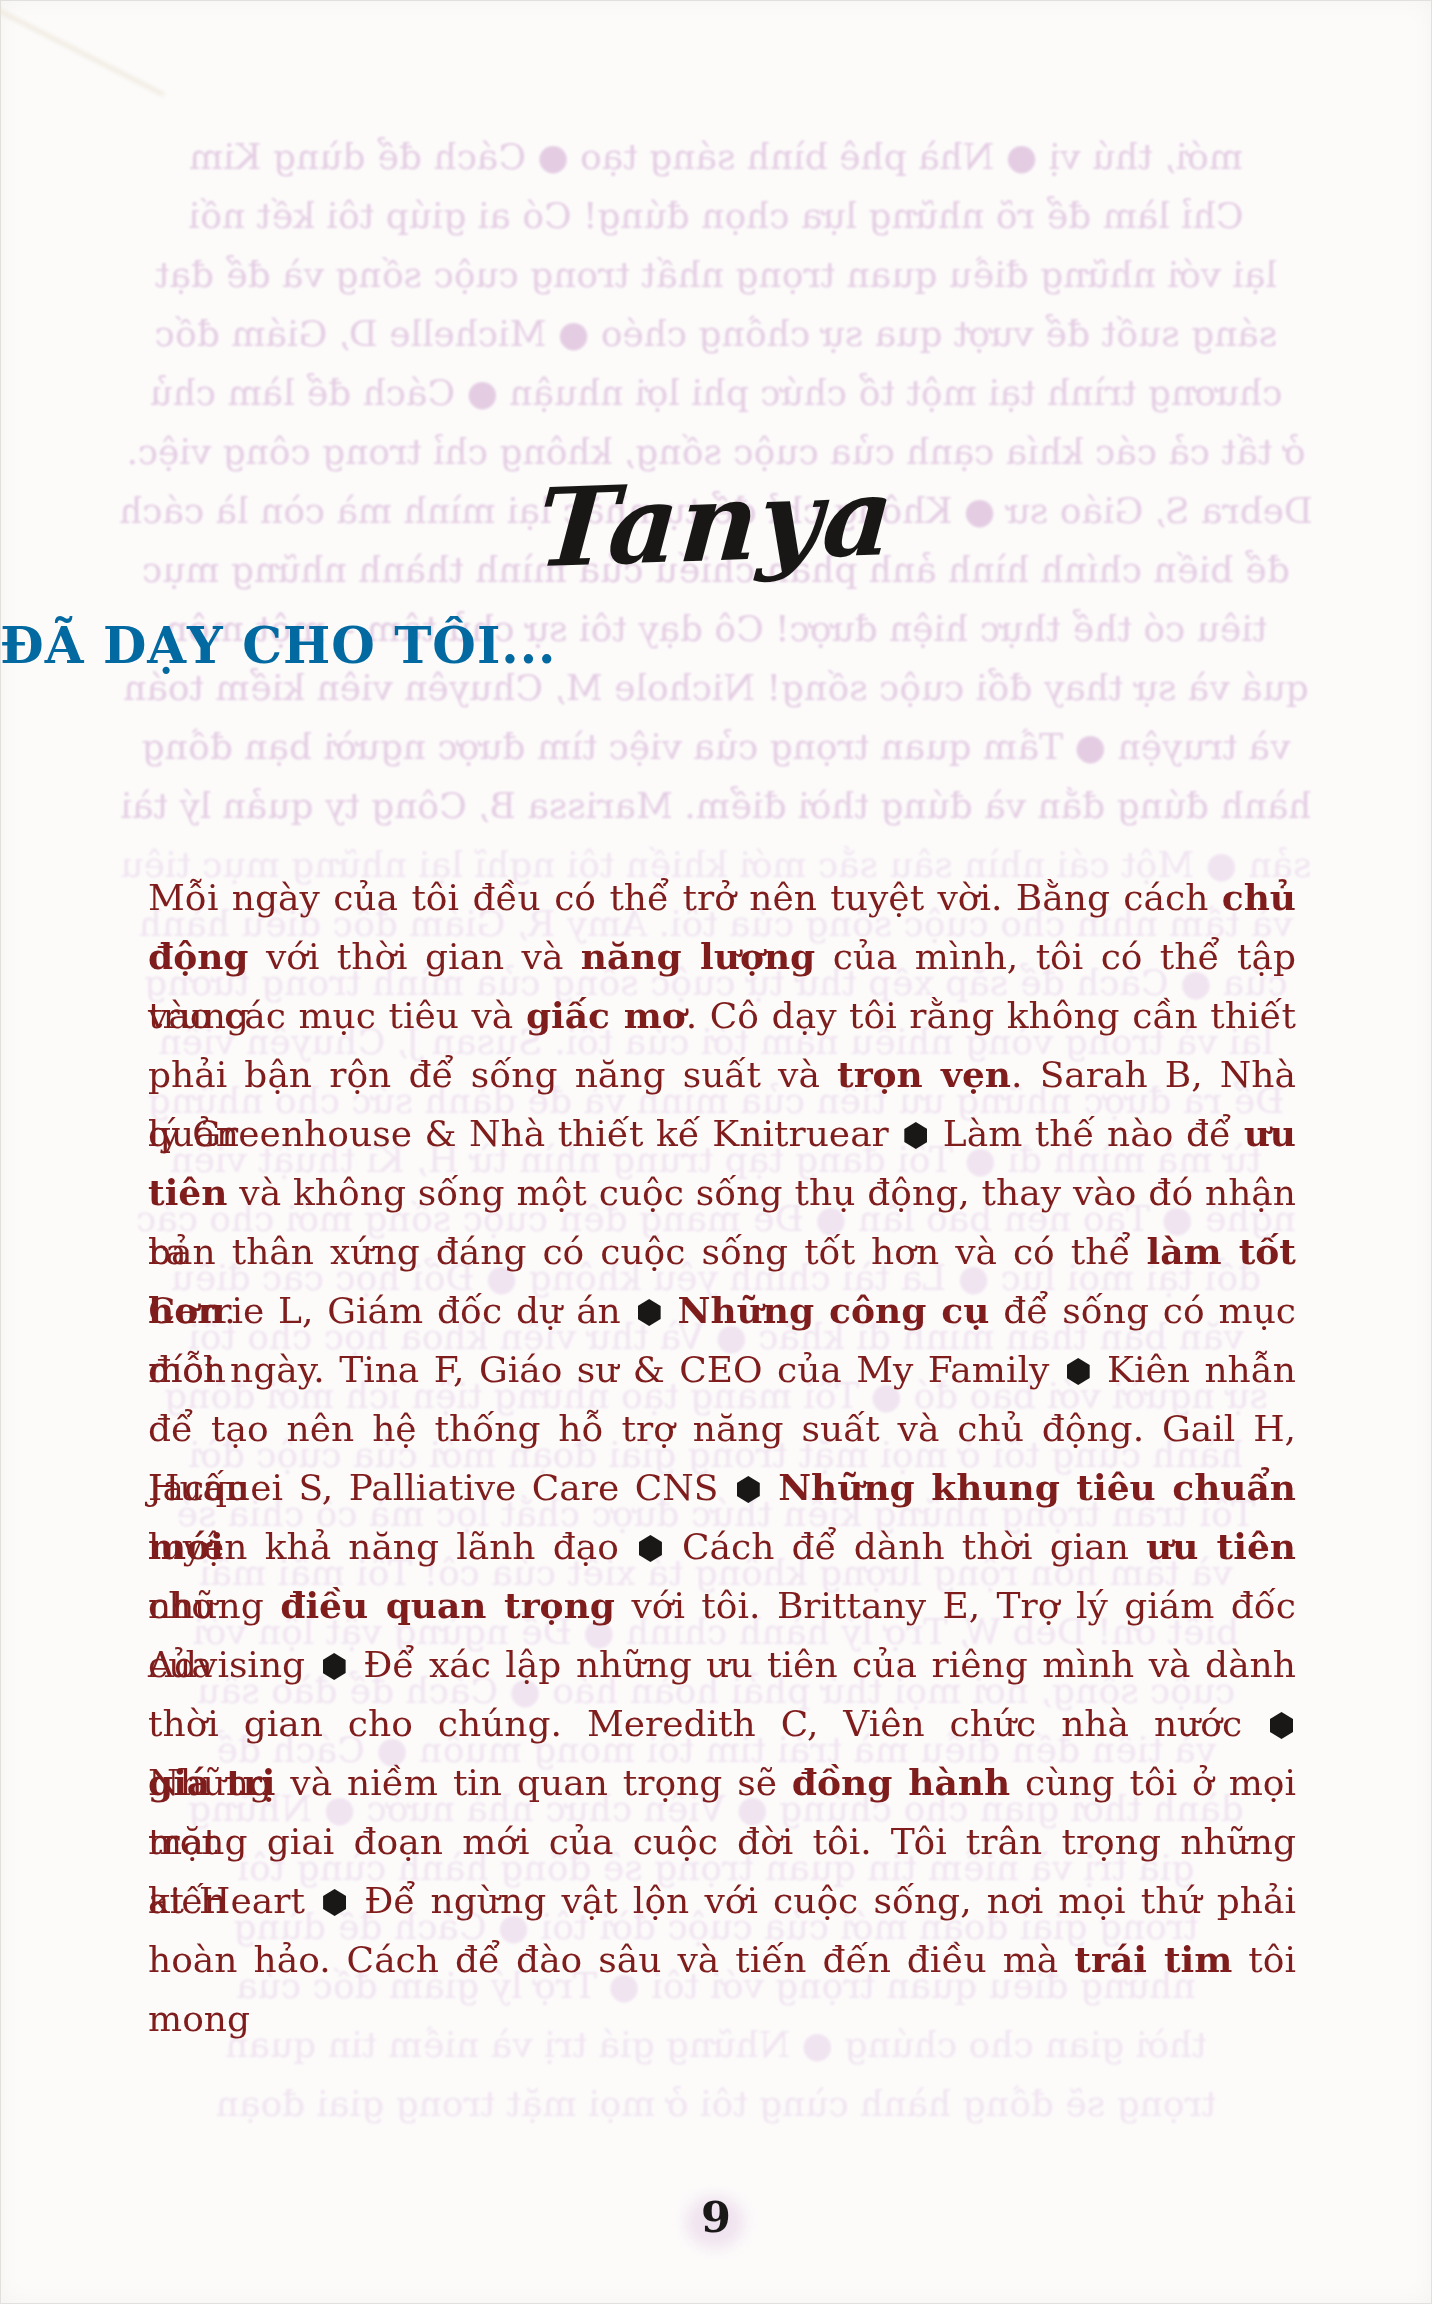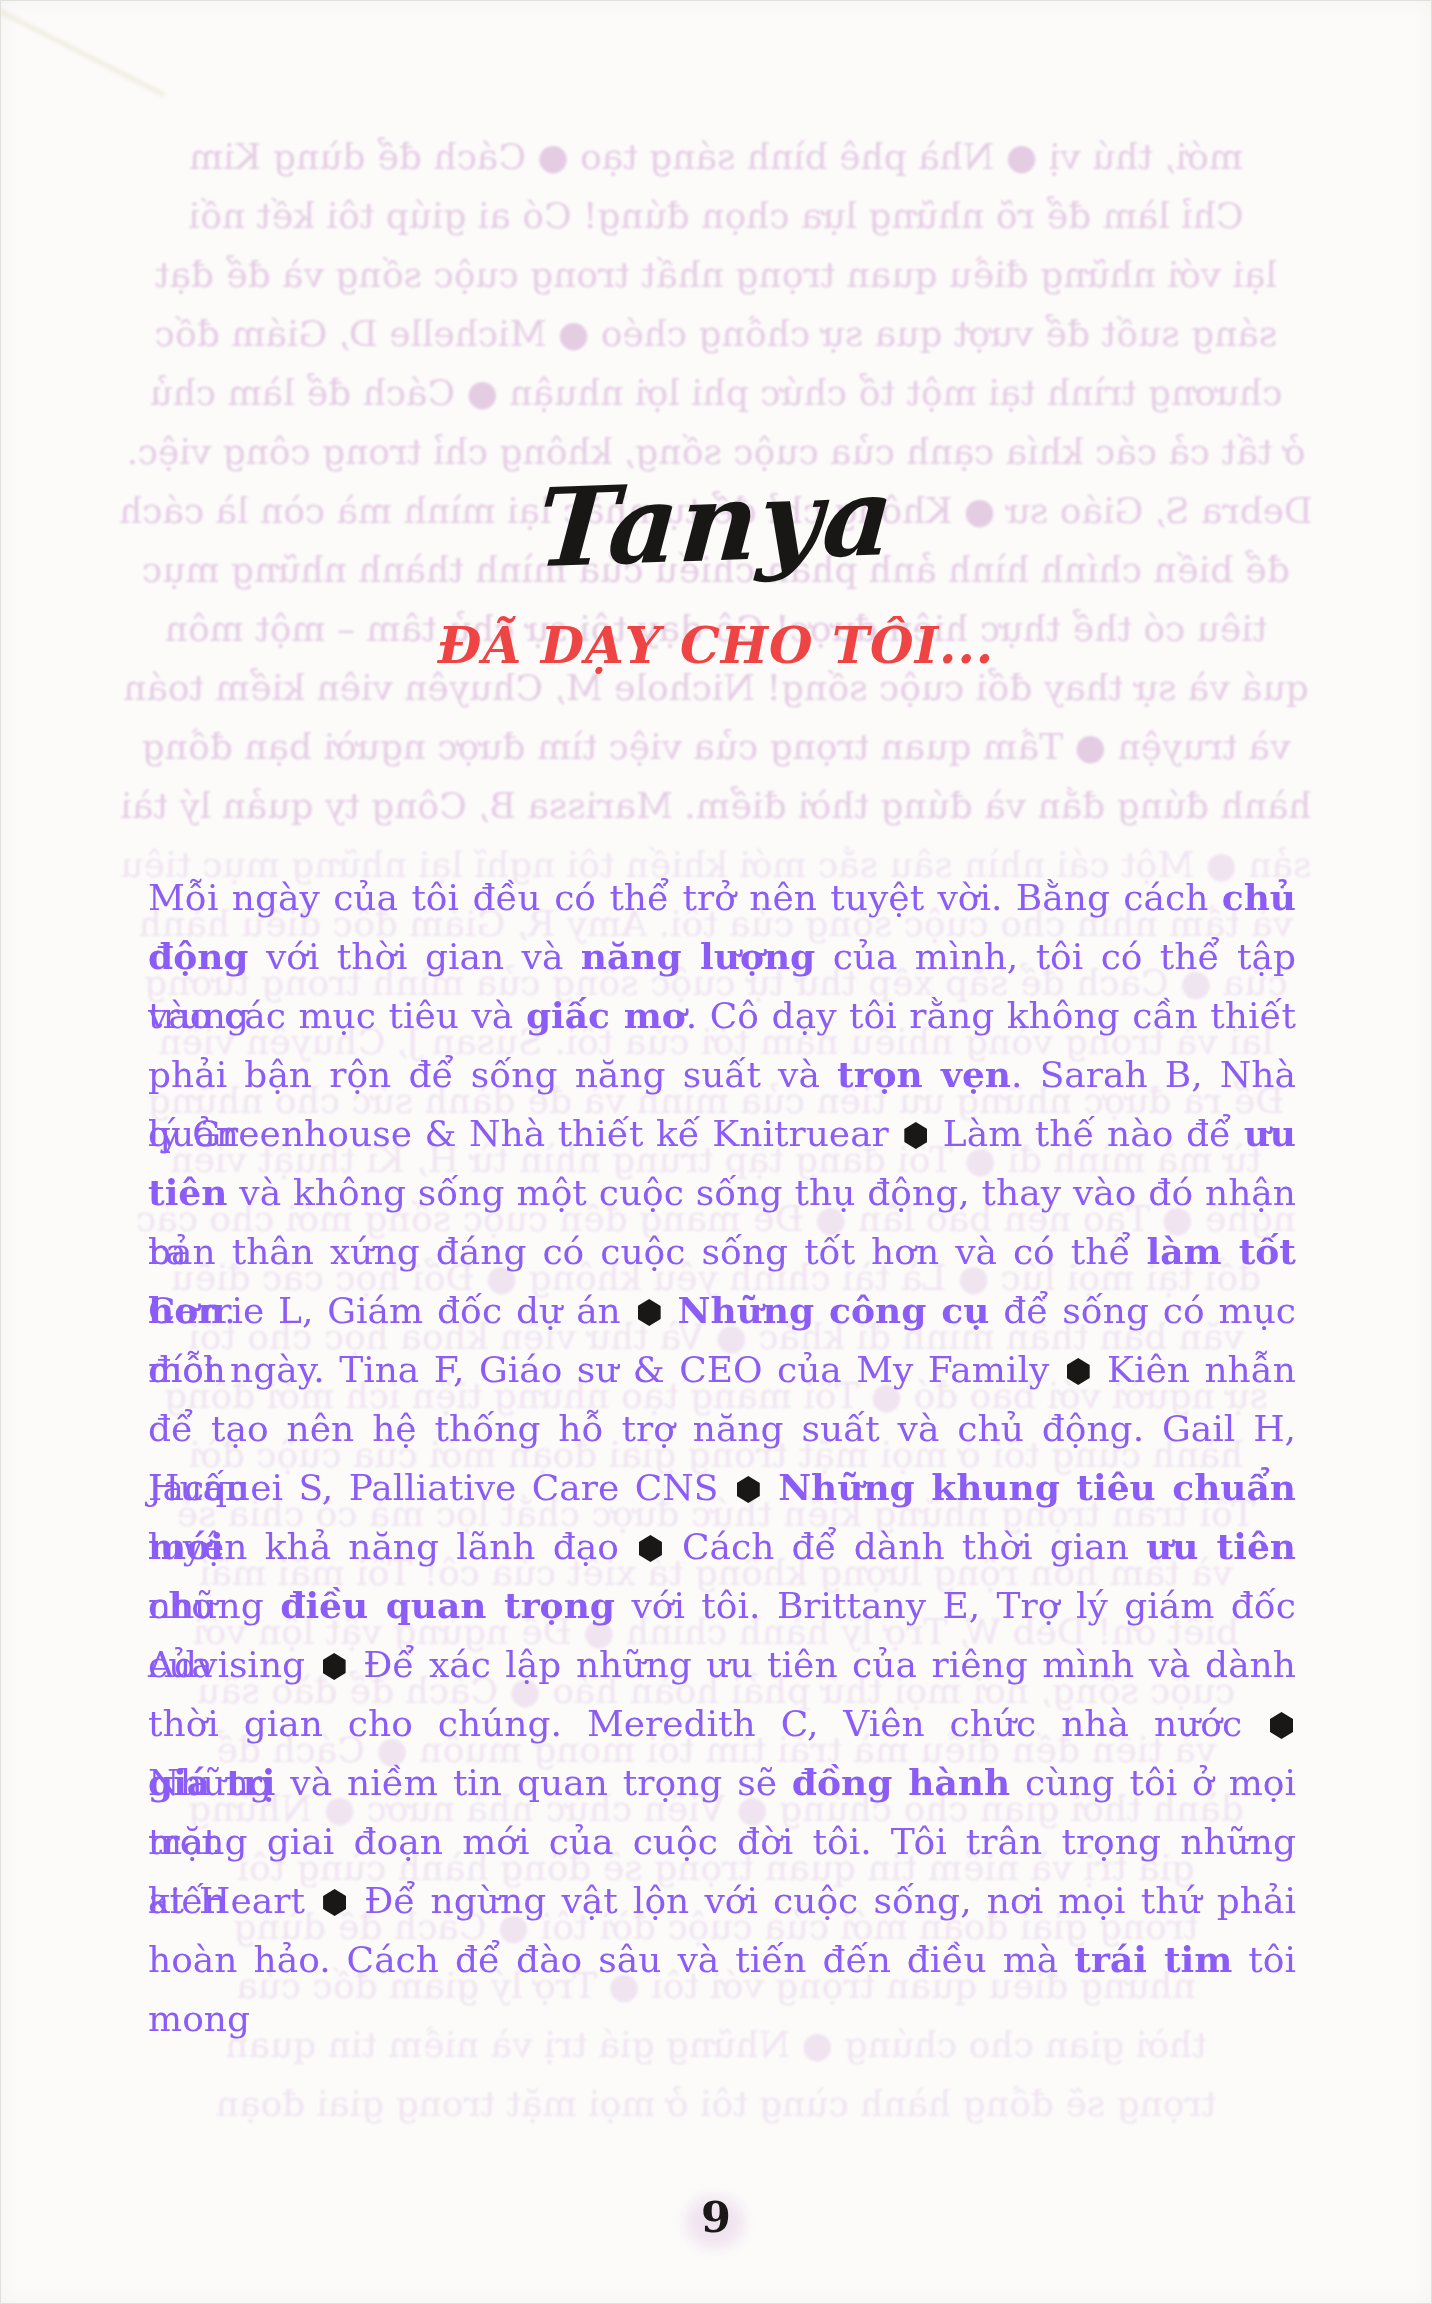--- a/index.html
+++ b/index.html
@@ -38,29 +38,27 @@
     position:absolute;top:447px;left:0;width:100%;
     text-align:center;
     font-style:italic;font-weight:700;
     font-size:108px;line-height:150px;
     letter-spacing:1px;
     transform:rotate(-2deg) skewX(-6deg);
     color:#181716;
   }
   .title{
     position:absolute;top:616px;left:0;width:100%;margin:0;
-    text-align:center;
     font-size:50px;font-weight:700;
     letter-spacing:1px;
-    color:#ef4444;
-    font-style:italic;
+    color:#0369a1;
   }
   .body-text{
     position:absolute;top:868px;left:148px;width:1148px;
-    color:#8b5cf6;
+    color:#7f1d1d;
   }
   .line{
     height:59px;line-height:59px;
     font-size:36px;
     text-align:justify;
     -moz-text-align-last:justify;
     text-align-last:justify;
   }
   .line .b{font-weight:700;}
   .line .i{font-style:italic;}

